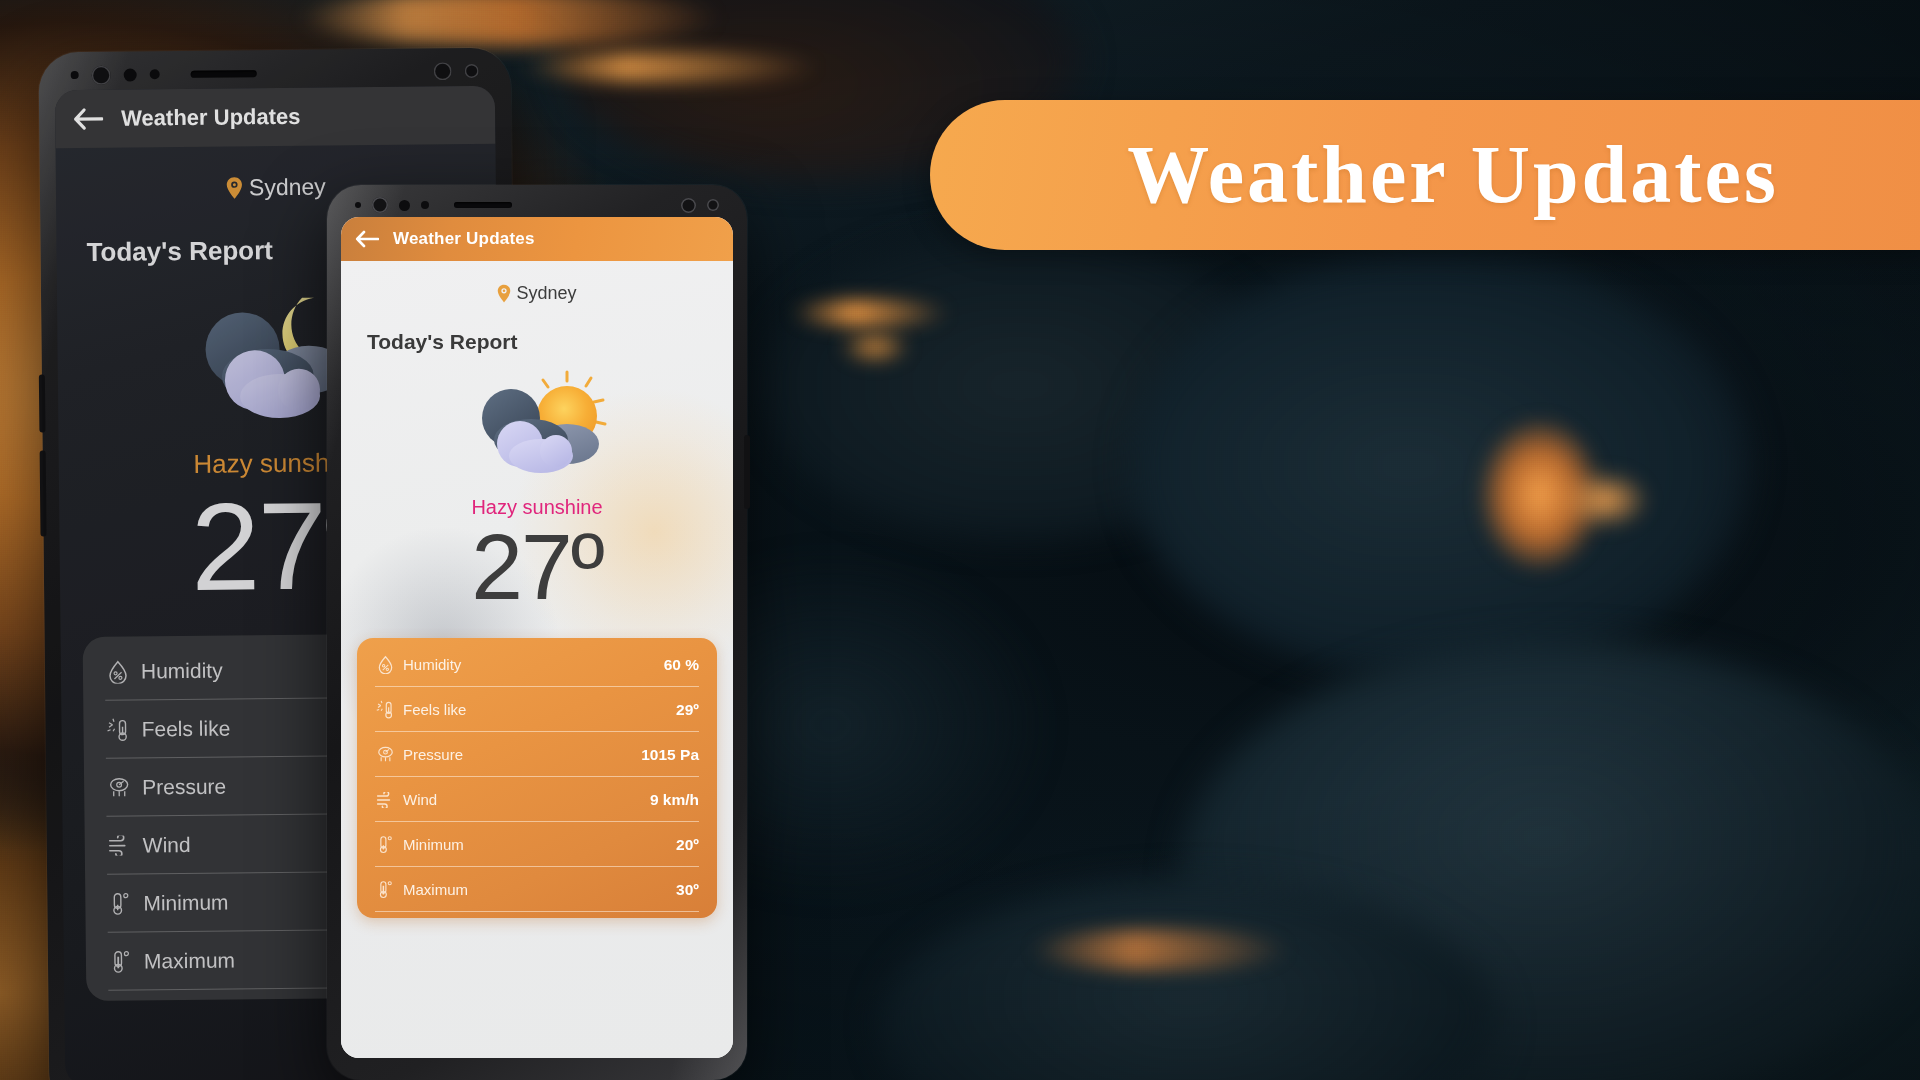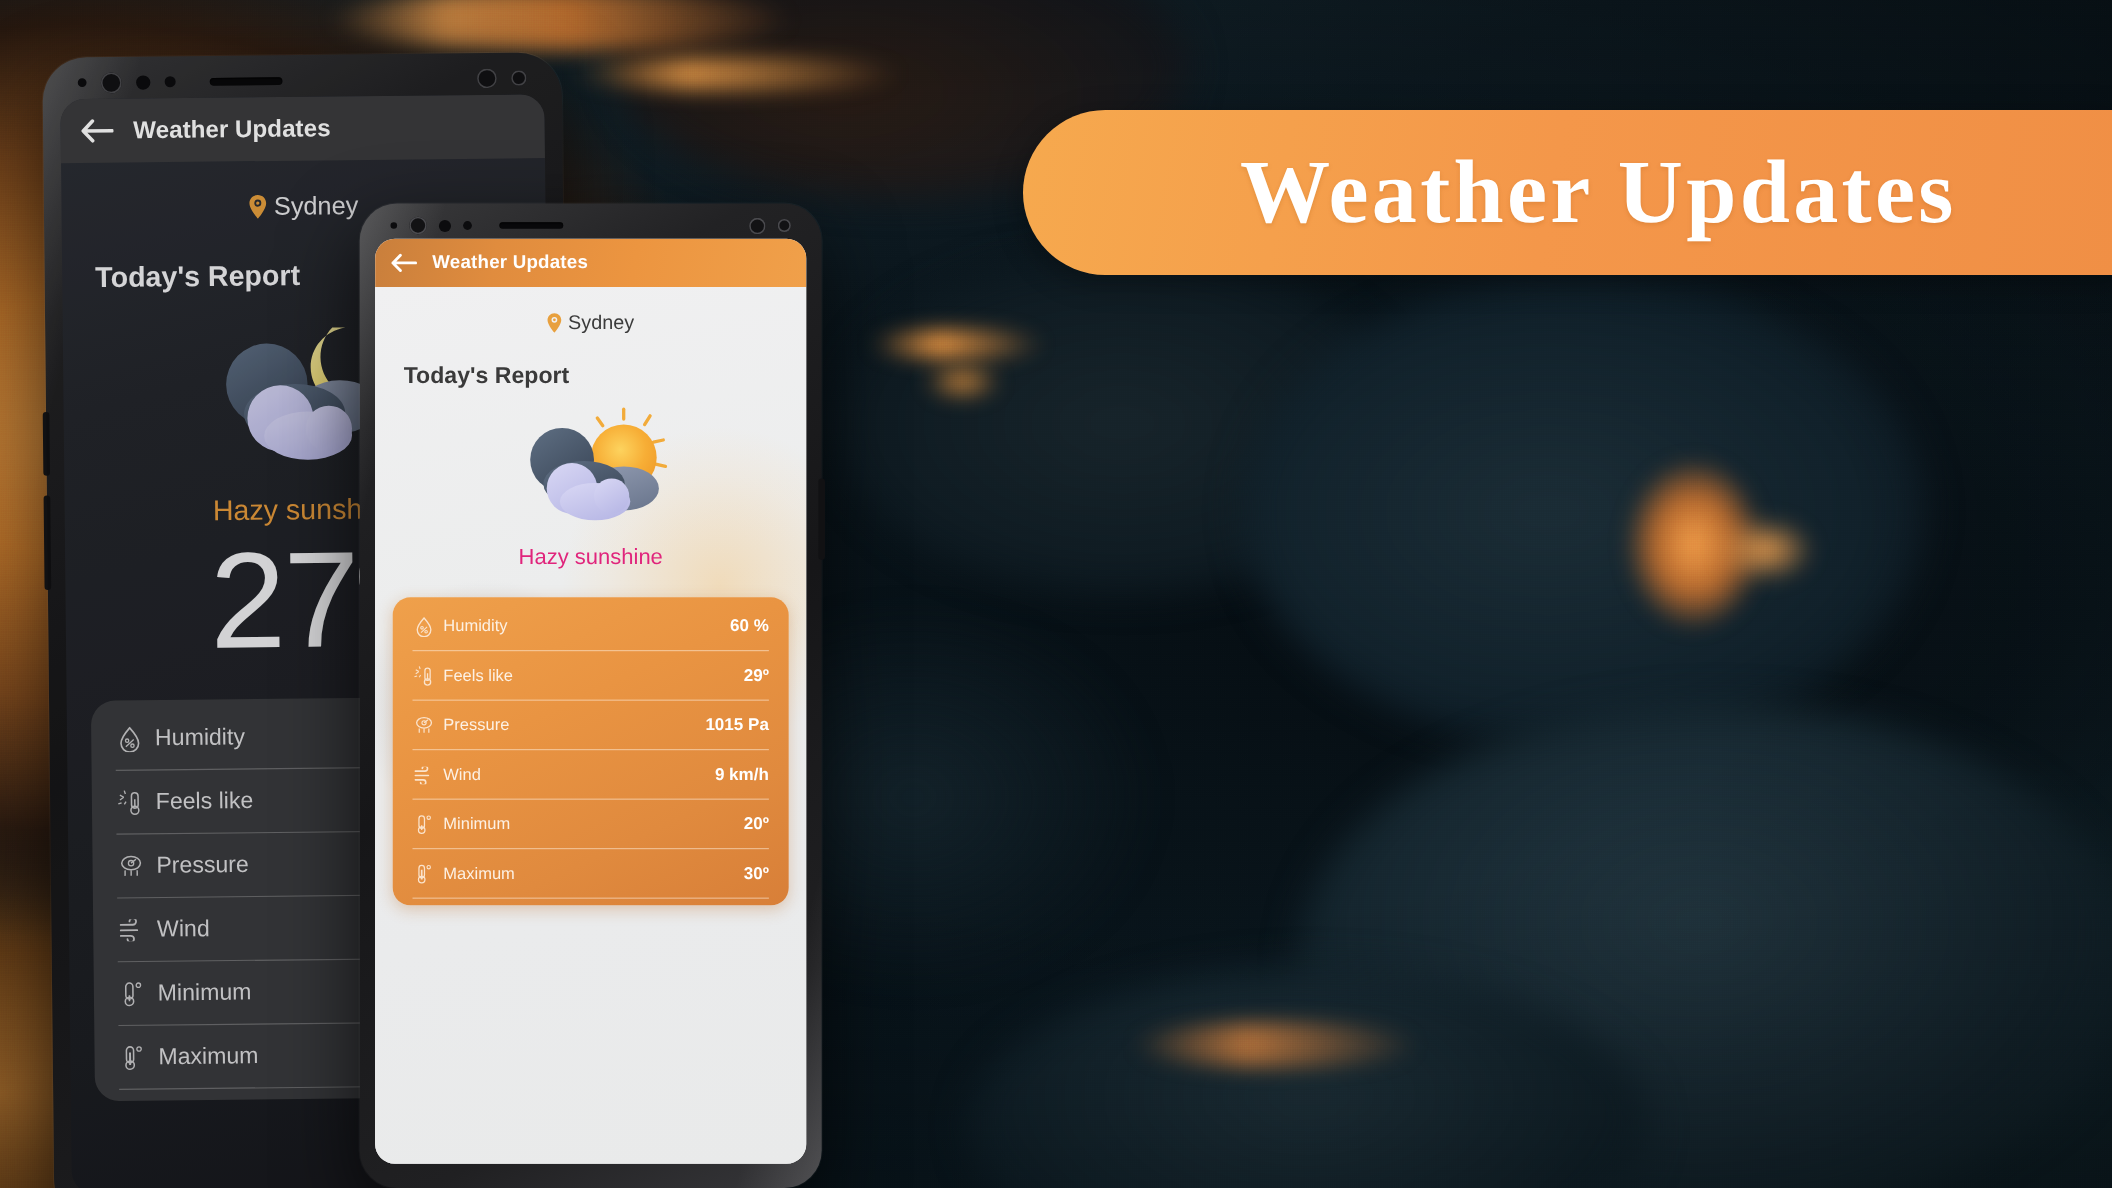--- a/index.html
+++ b/index.html
@@ -465,20 +465,21 @@
           <ellipse cx="104" cy="76" rx="32" ry="20" fill="url(#fmid)"></ellipse>
           <circle cx="48" cy="50" r="29" fill="url(#fdark)"></circle>
           <ellipse cx="68" cy="72" rx="37" ry="21" fill="url(#fdark)"></ellipse>
           <circle cx="57" cy="76" r="23" fill="url(#flight)"></circle>
           <ellipse cx="78" cy="88" rx="32" ry="17" fill="url(#flight)"></ellipse>
           <circle cx="93" cy="83" r="16" fill="url(#flight)"></circle>
         </svg>
       </div>
 
       <div class="cond">Hazy sunshine</div>
+      <div class="temp"><span>27</span><span>º</span></div>
 
       <div class="card">
 
         <div class="drow">
           <span class="dico">
             <svg width="17" height="19" viewBox="0 0 22 24">
                 <path d="M11 2C11 2 3 11 3 16a8 8 0 0 0 16 0c0-5-8-14-8-14z" fill="none" stroke="currentColor" stroke-width="1.6"></path>
                 <circle cx="8.6" cy="13.6" r="1.5" fill="none" stroke="currentColor" stroke-width="1.3"></circle>
                 <circle cx="13.4" cy="18.2" r="1.5" fill="none" stroke="currentColor" stroke-width="1.3"></circle>
                 <path d="M14.6 12.6 L7.4 19.2" stroke="currentColor" stroke-width="1.3"></path>

